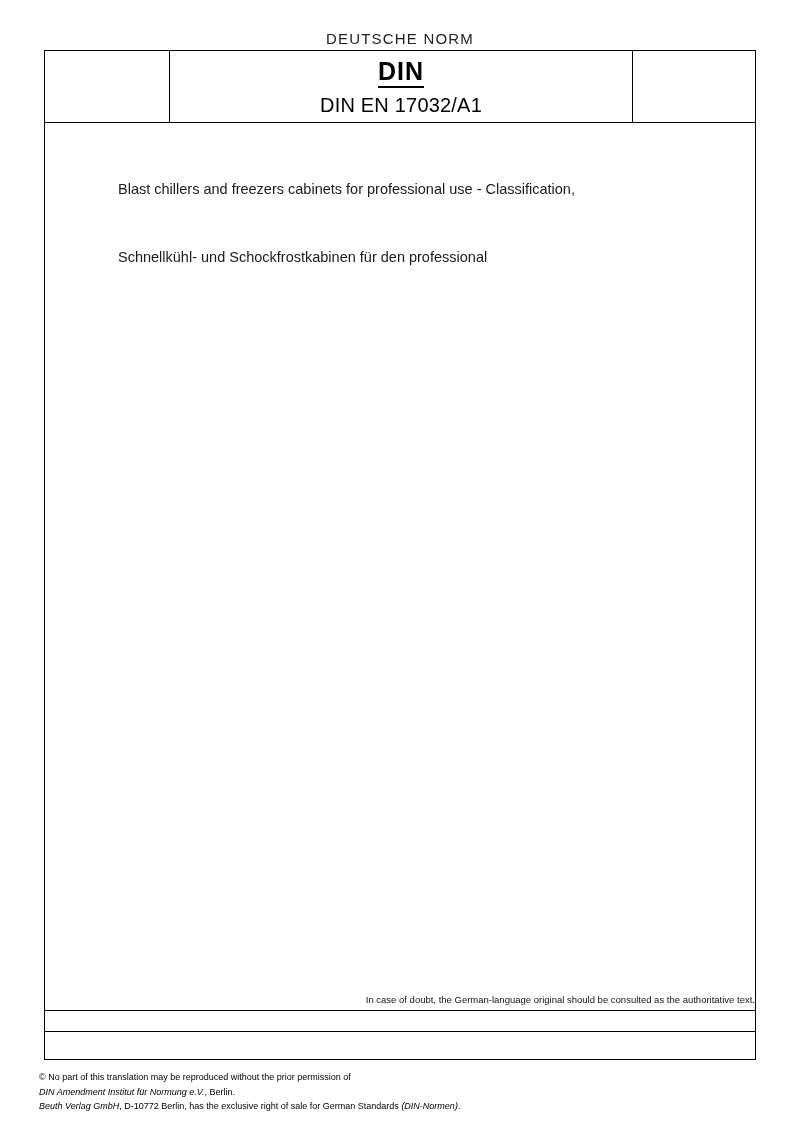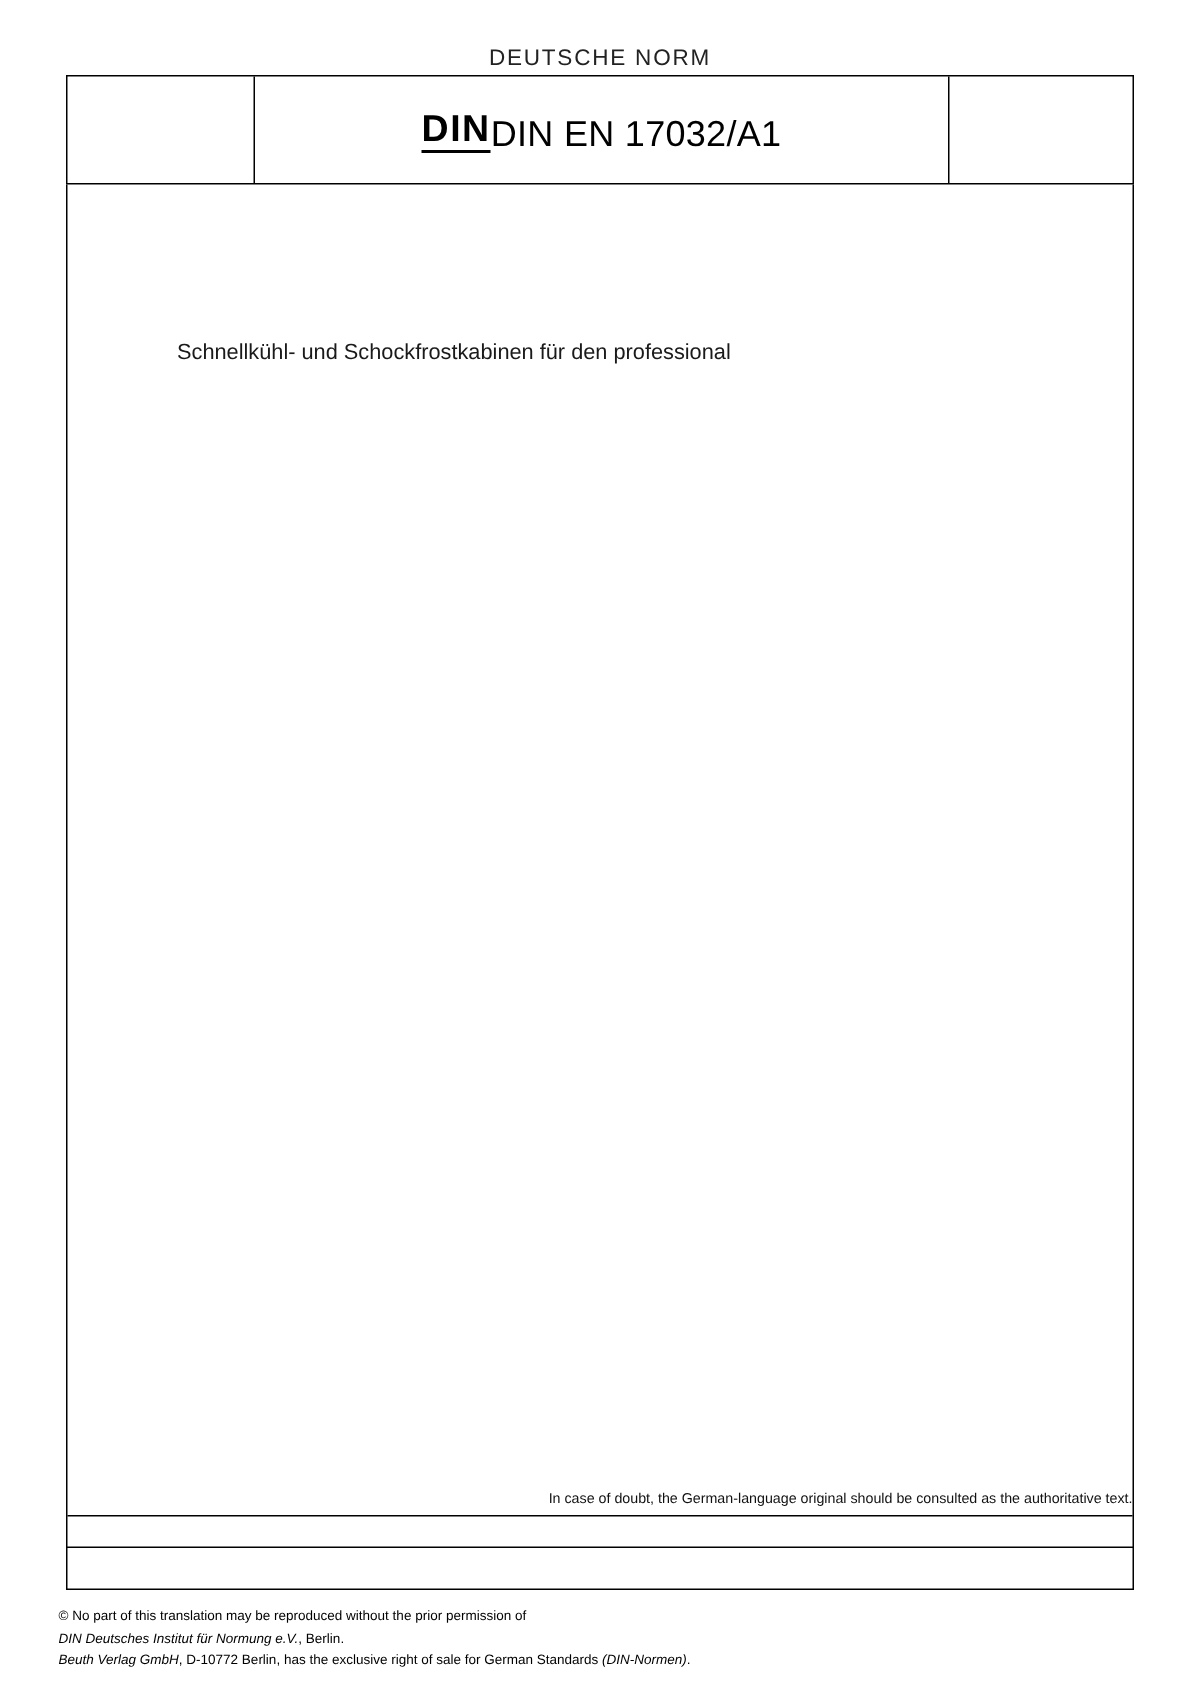--- a/index.html
+++ b/index.html
@@ -49,40 +49,40 @@
   }
   .hdr-cell-left {
     width: 125px;
     border-right: 1.6px solid #000;
     box-sizing: border-box;
   }
   .hdr-cell-center {
     flex: 1;
     box-sizing: border-box;
     display: flex;
-    flex-direction: row;
+    flex-direction: column;
     align-items: center;
     justify-content: center;
     border-right: 1.6px solid #000;
   }
   .hdr-cell-right {
     width: 122px;
     box-sizing: border-box;
   }
   .din-logo {
     font-size: 25px;
     font-weight: bold;
     letter-spacing: 1px;
     border-bottom: 2.5px solid #000;
     line-height: 1.05;
     padding-bottom: 1px;
     margin-top: 2px;
   }
   .din-number {
-    font-size: 24px;
+    font-size: 20px;
     margin-top: 6px;
     letter-spacing: 0.2px;
   }
 
   
   .body-box {
     position: absolute;
     left: 44px;
     top: 123px;
     width: 712px;
@@ -163,31 +163,32 @@
       <div class="din-logo">DIN</div>
       <div class="din-number">DIN EN 17032/A1</div>
     </div>
     <div class="hdr-cell-right"></div>
   </div>
 
   <div class="body-box">
 
     <div class="titles">
       <div class="title-en">
+        <p>Blast chillers and freezers cabinets for professional use - Classification,</p>
       </div>
       <div class="title-de">
         <p>Schnellkühl- und Schockfrostkabinen für den professional</p>
       </div>
     </div>
 
     <div class="note-line">In case of doubt, the German-language original should be consulted as the authoritative text.</div>
     <div class="note-rule"></div>
   </div>
 
   <div class="footer-box"></div>
 
   <div class="copyright">
     <div>©  No part of this translation may be reproduced without the prior permission of</div>
-    <div><span class="it">DIN Deutsches Institut für Normung e.V.</span><span>, Berlin.</span></div>
+    <div><span class="it">DIN Amendment Institut für Normung e.V.</span><span>, Berlin.</span></div>
     <div><span class="it">Beuth Verlag GmbH</span><span>, D-10772 Berlin, has the exclusive right of sale for German Standards </span><span class="it">(DIN-Normen)</span><span>.</span></div>
   </div>
 
 </div>
 
 </body></html>

